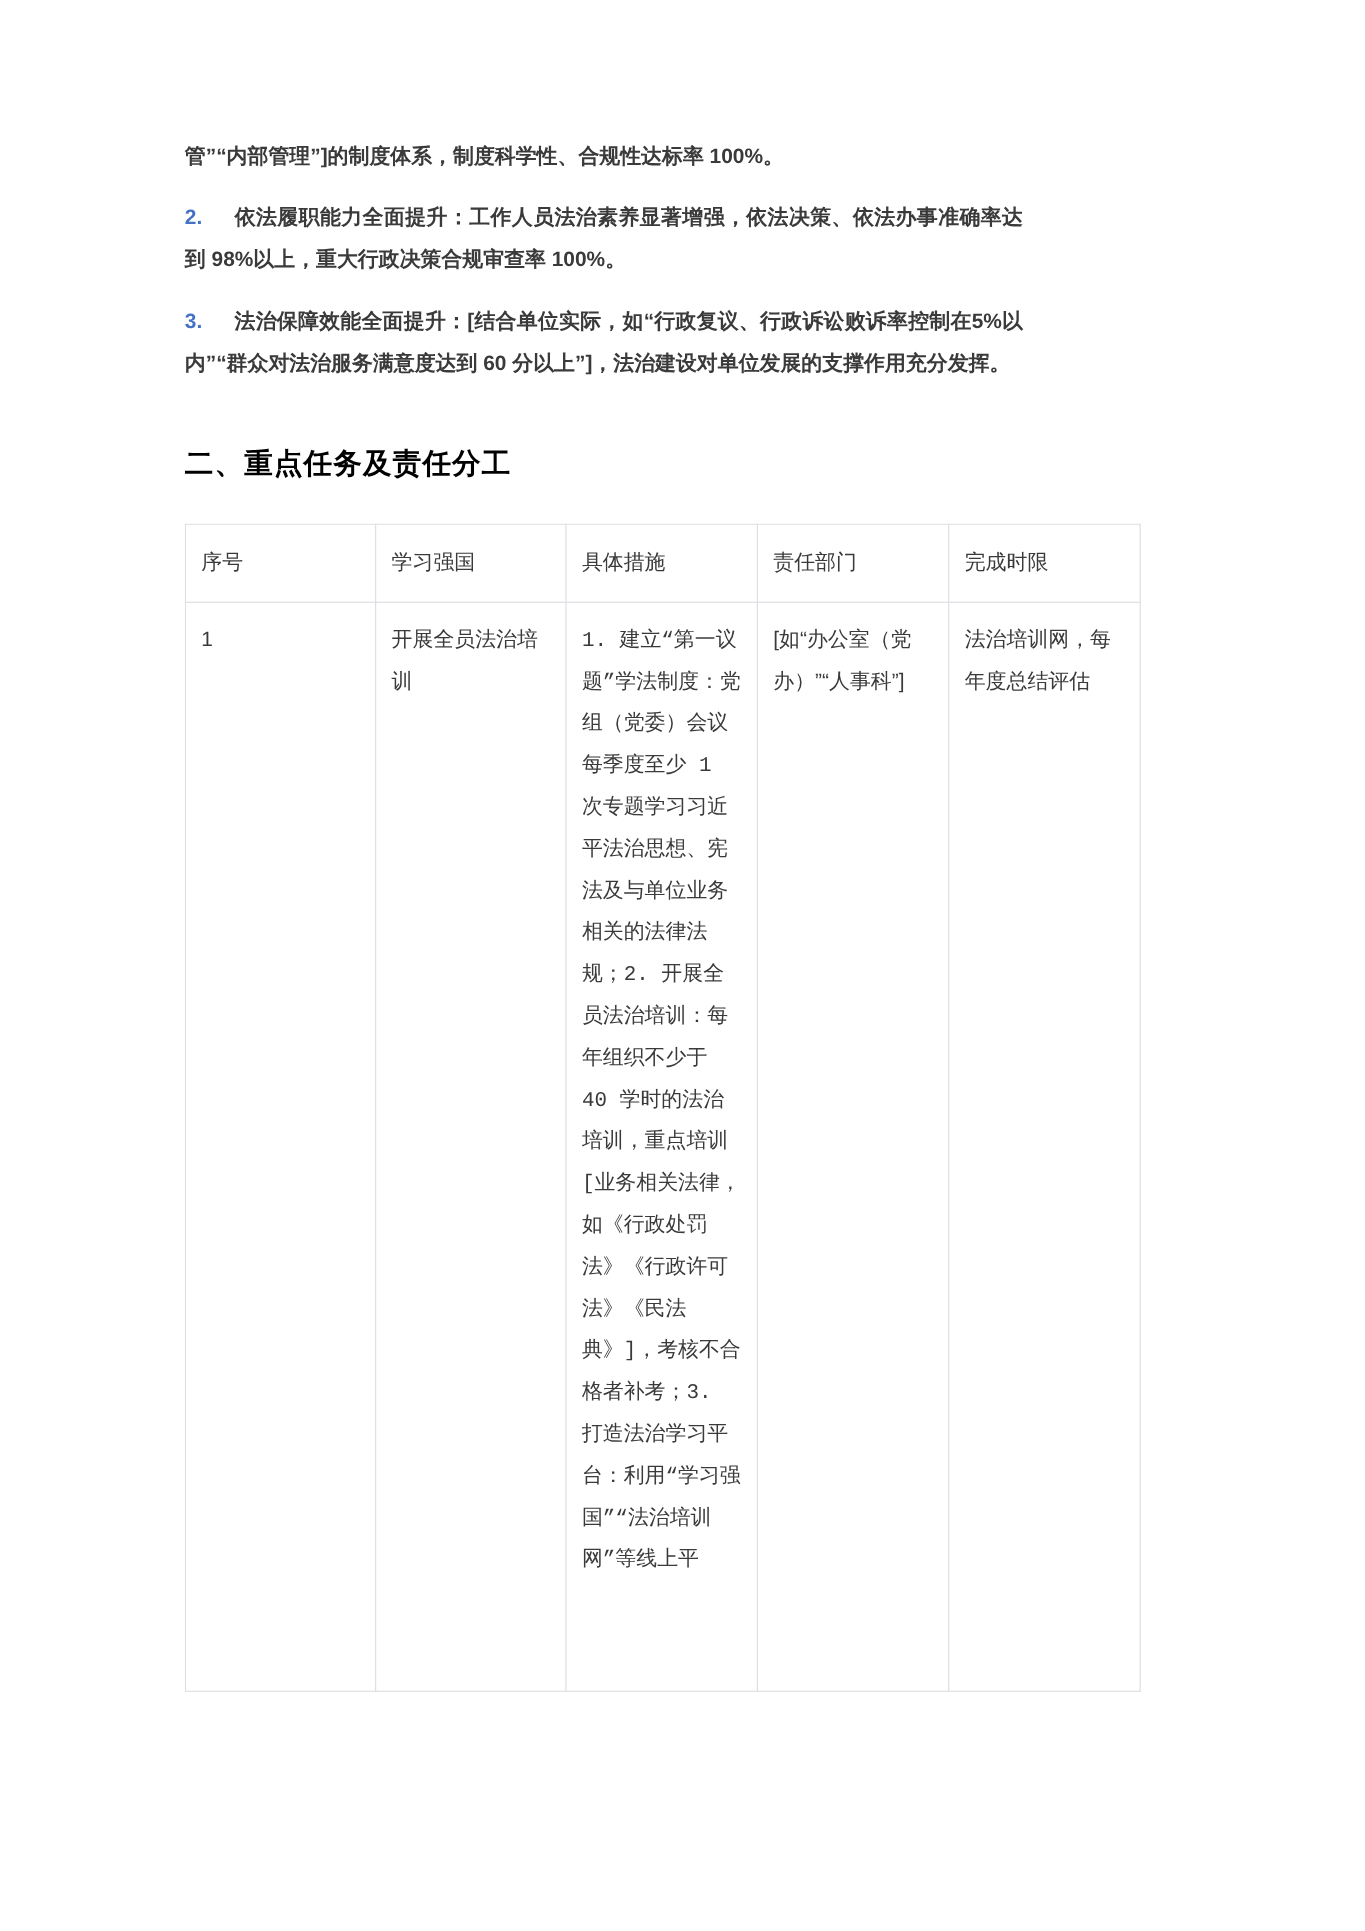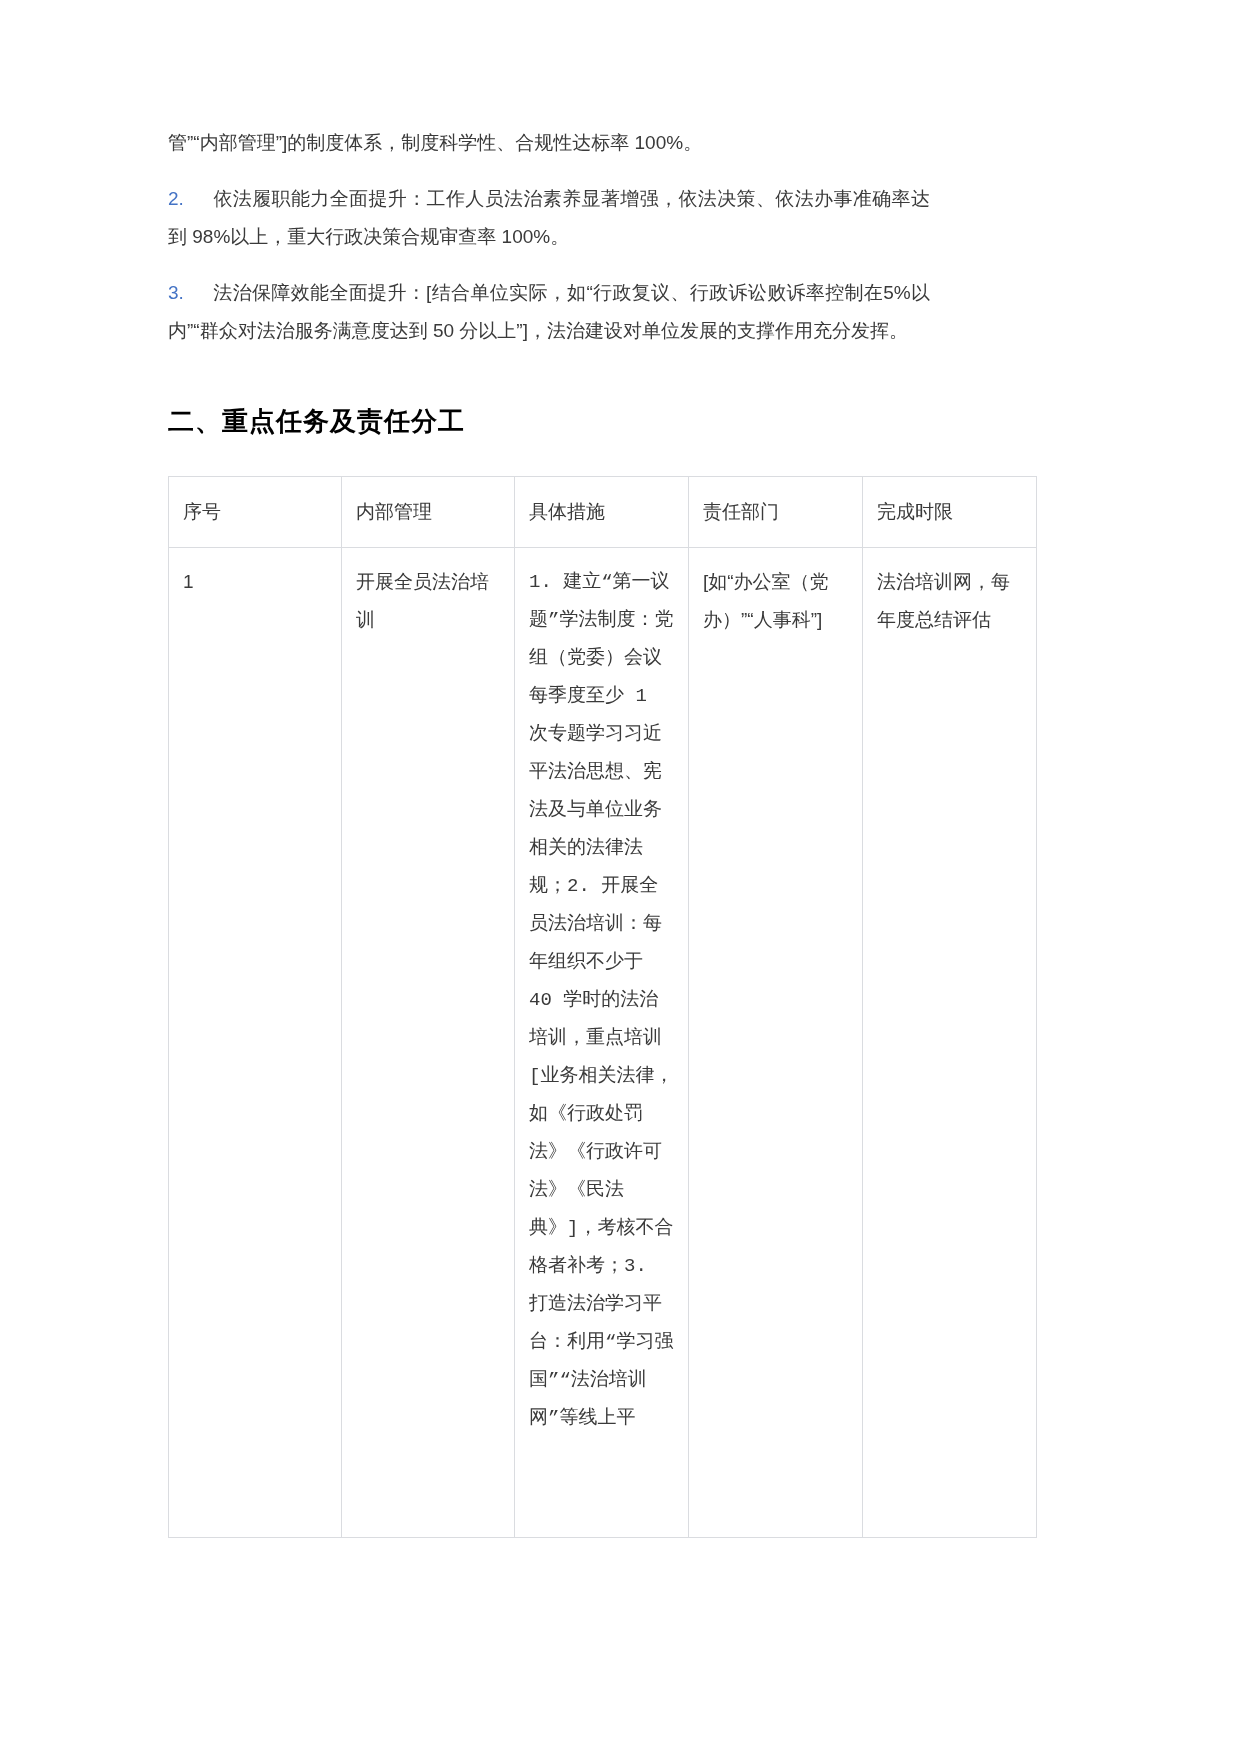--- a/index.html
+++ b/index.html
@@ -22,20 +22,21 @@
     width: 880px;
     padding-top: 124px;
   }
   .body-text {
     width: 762px;
     margin: 0 0 18px 0;
     font-size: 19px;
     line-height: 38px;
     text-align: justify;
     color: #3a3a3a;
+    font-weight: bold;
   }
   .list-num {
     color: #4473c5;
     display: inline-block;
     width: 45px;
   }
   h2.section-heading {
     margin: 50px 0 0 0;
     font-size: 26px;
     line-height: 42px;
@@ -79,37 +80,37 @@
 </style>
 </head>
 <body>
 
 <div class="content">
 
   <p class="body-text">管”“内部管理”]的制度体系，制度科学性、合规性达标率 100%。</p>
 
   <p class="body-text"><span class="list-num">2.</span><span>依法履职能力全面提升：工作人员法治素养显著增强，依法决策、依法办事准确率达到 98%以上，重大行政决策合规审查率 100%。</span></p>
 
-  <p class="body-text"><span class="list-num">3.</span><span>法治保障效能全面提升：[结合单位实际，如“行政复议、行政诉讼败诉率控制在5%以内”“群众对法治服务满意度达到 50 分以上”]，法治建设对单位发展的支撑作用充分发挥。</span></p>
+  <p class="body-text"><span class="list-num">3.</span><span>法治保障效能全面提升：[结合单位实际，如“行政复议、行政诉讼败诉率控制在5%以内”“群众对法治服务满意度达到 60 分以上”]，法治建设对单位发展的支撑作用充分发挥。</span></p>
 
   <h2 class="section-heading">二、重点任务及责任分工</h2>
 
   <div class="table-wrap">
     <table class="tasks">
       <colgroup>
         <col style="width:173px">
         <col style="width:173px">
         <col style="width:174px">
         <col style="width:174px">
         <col style="width:174px">
       </colgroup>
       <thead>
         <tr>
           <th>序号</th>
-          <th>内部管理</th>
+          <th>学习强国</th>
           <th>具体措施</th>
           <th>责任部门</th>
           <th>完成时限</th>
         </tr>
       </thead>
       <tbody>
         <tr>
           <td>1</td>
           <td>开展全员法治培训</td>
           <td>

